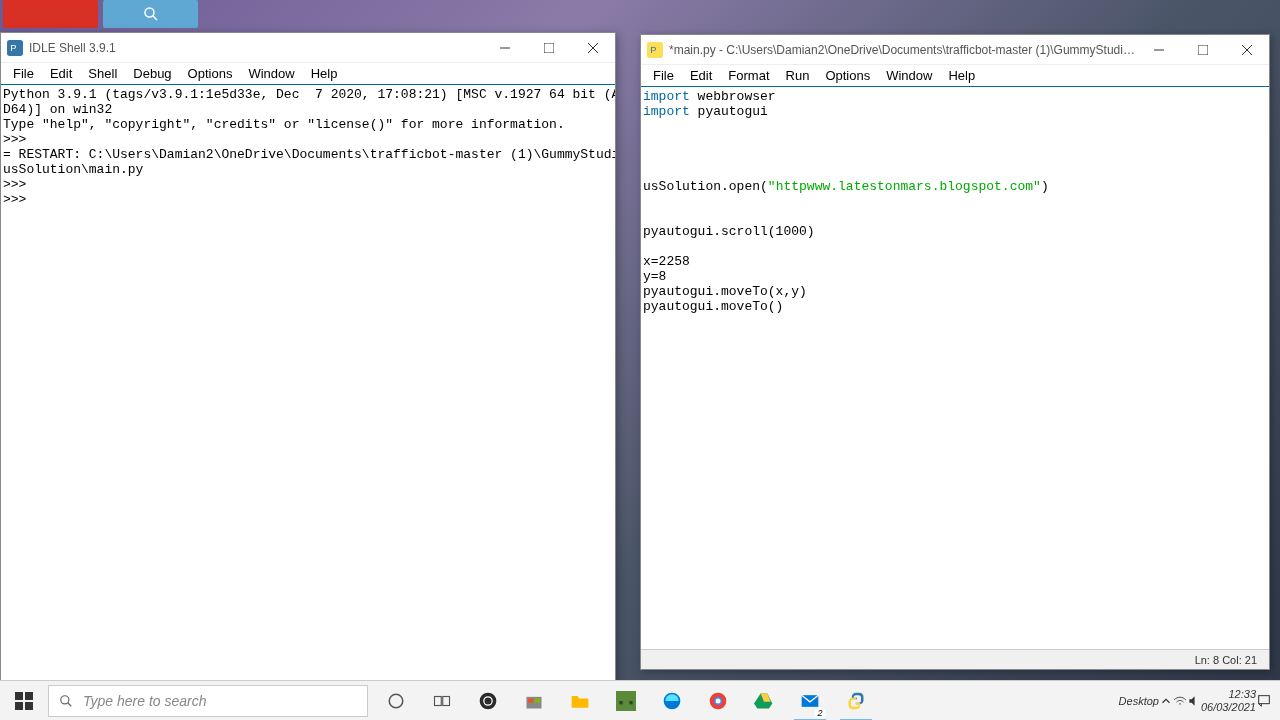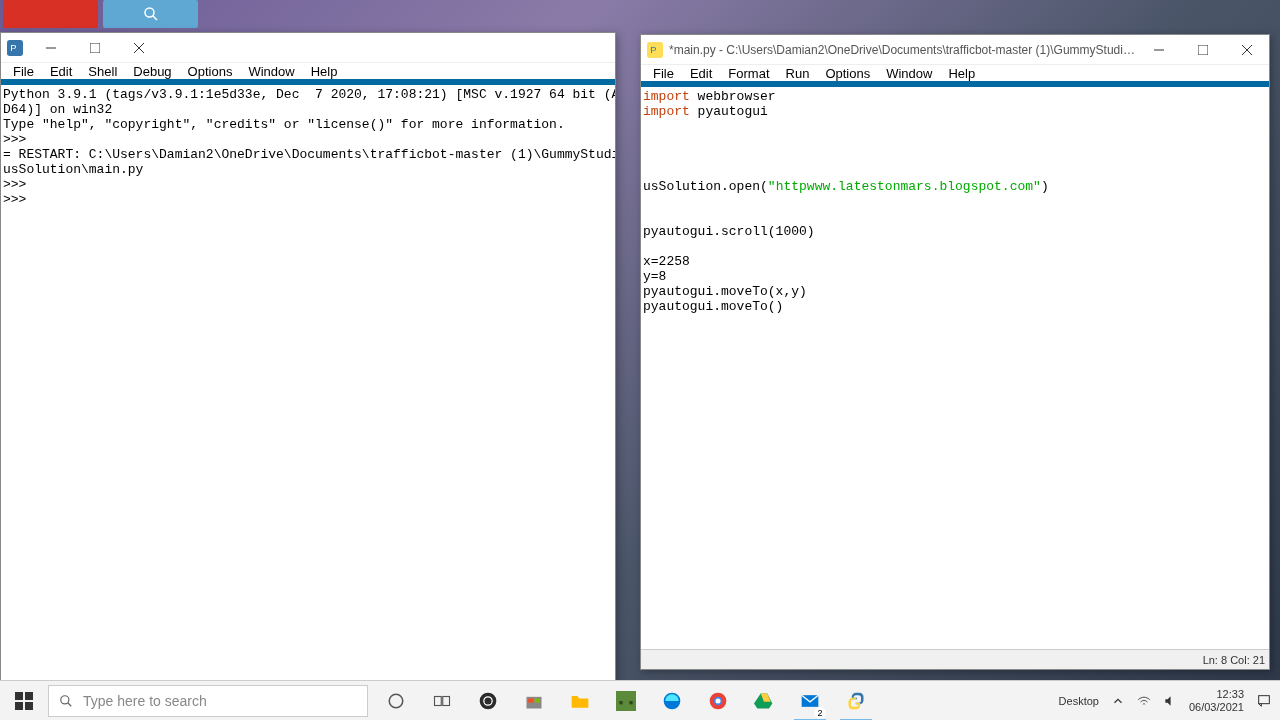--- a/index.html
+++ b/index.html
@@ -42,72 +42,72 @@
 .titlebar .controls { display: flex; }
 .titlebar .ctrl { width: 44px; height: 30px; display: flex; align-items: center; justify-content: center; cursor: pointer; }
 .titlebar .ctrl svg { width: 10px; height: 10px; stroke: #333; stroke-width: 1; fill: none; }
 
 .menubar {
   height: 22px;
   background: #fff;
   display: flex; align-items: center;
   padding: 0 4px;
   font-size: 13px;
-  border-bottom: 6px solid #0369a1;
+  border-bottom: 1px solid #0369a1;
 }
 .menubar span { padding: 2px 8px; cursor: pointer; }
 
 .content {
   flex: 1;
   font-family: 'Courier New', monospace;
   font-size: 13px;
   line-height: 15px;
   padding: 2px;
   white-space: pre;
   overflow: hidden;
   color: #000;
 }
 .content .prompt { color: #000; }
-.content .kw { color: #c2410c; }
+.content .kw { color: #0369a1; }
 .content .str { color: #00aa00; }
 .content .restart { color: #000; }
 
 .statusbar {
   height: 20px;
   background: #f0f0f0;
   border-top: 1px solid #ccc;
   font-size: 11px;
   display: flex; align-items: center; justify-content: flex-end;
-  padding: 0 4px;
+  padding: 0 12px;
   color: #333;
 }
 
 .taskbar {
   position: absolute; bottom: 0; left: 0; right: 0;
   height: 40px;
   background: #f3f3f3;
   border-top: 1px solid #ccc;
-  display: flex; align-items: center;
+  display: flex; align-items: center; font-style: italic;
 }
 .start-btn { width: 48px; height: 40px; display: flex; align-items: center; justify-content: center; cursor: pointer; }
 .search-box {
   width: 320px; height: 32px;
   background: #fff;
   border: 1px solid #ccc;
   display: flex; align-items: center;
   padding: 0 10px;
   font-size: 14px; color: #888;
   margin-right: 6px;
 }
 .search-box svg { width: 14px; height: 14px; margin-right: 10px; fill: #666; }
 .tb-icons { display: flex; align-items: center; gap: 2px; }
 .tb-icon { width: 44px; height: 40px; display: flex; align-items: center; justify-content: center; cursor: pointer; position: relative; }
 .tb-icon.active::after { content: ''; position: absolute; bottom: 0; left: 6px; right: 6px; height: 2px; background: #76b9ed; }
 .tb-spacer { flex: 1; }
-.tb-tray { display: flex; align-items: center; padding: 0 8px; font-size: 11px; color: #333; gap: 12px; }
+.tb-tray { display: flex; align-items: center; padding: 0 8px; font-size: 11px; color: #333; }
 .tb-tray .time { text-align: right; line-height: 13px; }
 .win-editor { left: 640px; }
 </style>
 </head>
 <body>
 
 <div class="taskbar-top">
   <div class="tt-item tt-red"></div>
   <div class="tt-item tt-blue">
     <svg viewBox="0 0 24 24">
@@ -116,20 +116,21 @@
       </svg>
   </div>
 </div>
 
 <div class="window win-shell">
   <div class="titlebar">
     <svg class="icon" viewBox="0 0 24 24">
         <rect width="24" height="24" fill="#3776ab" rx="4"></rect>
         <text x="5" y="17" font-size="14" fill="#fff">P</text>
       </svg>
+    <span class="title">IDLE Shell 3.9.1</span>
     <div class="controls">
       <div class="ctrl">
           <svg viewBox="0 0 10 10">
             <line x1="0" y1="5" x2="10" y2="5"></line>
           </svg>
         </div>
       <div class="ctrl">
           <svg viewBox="0 0 10 10">
             <rect x="0" y="0" width="10" height="10"></rect>
           </svg>

